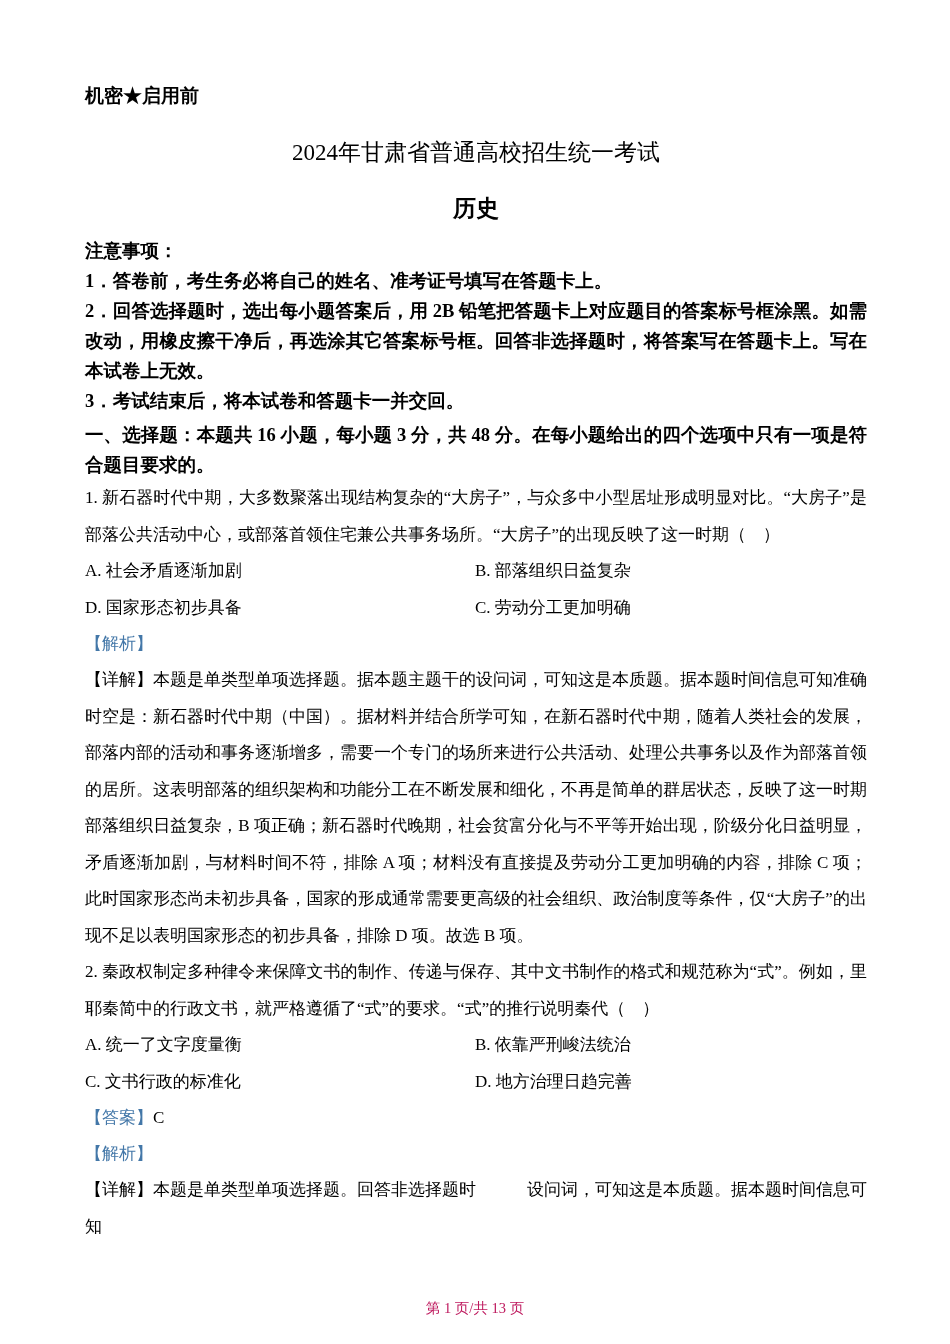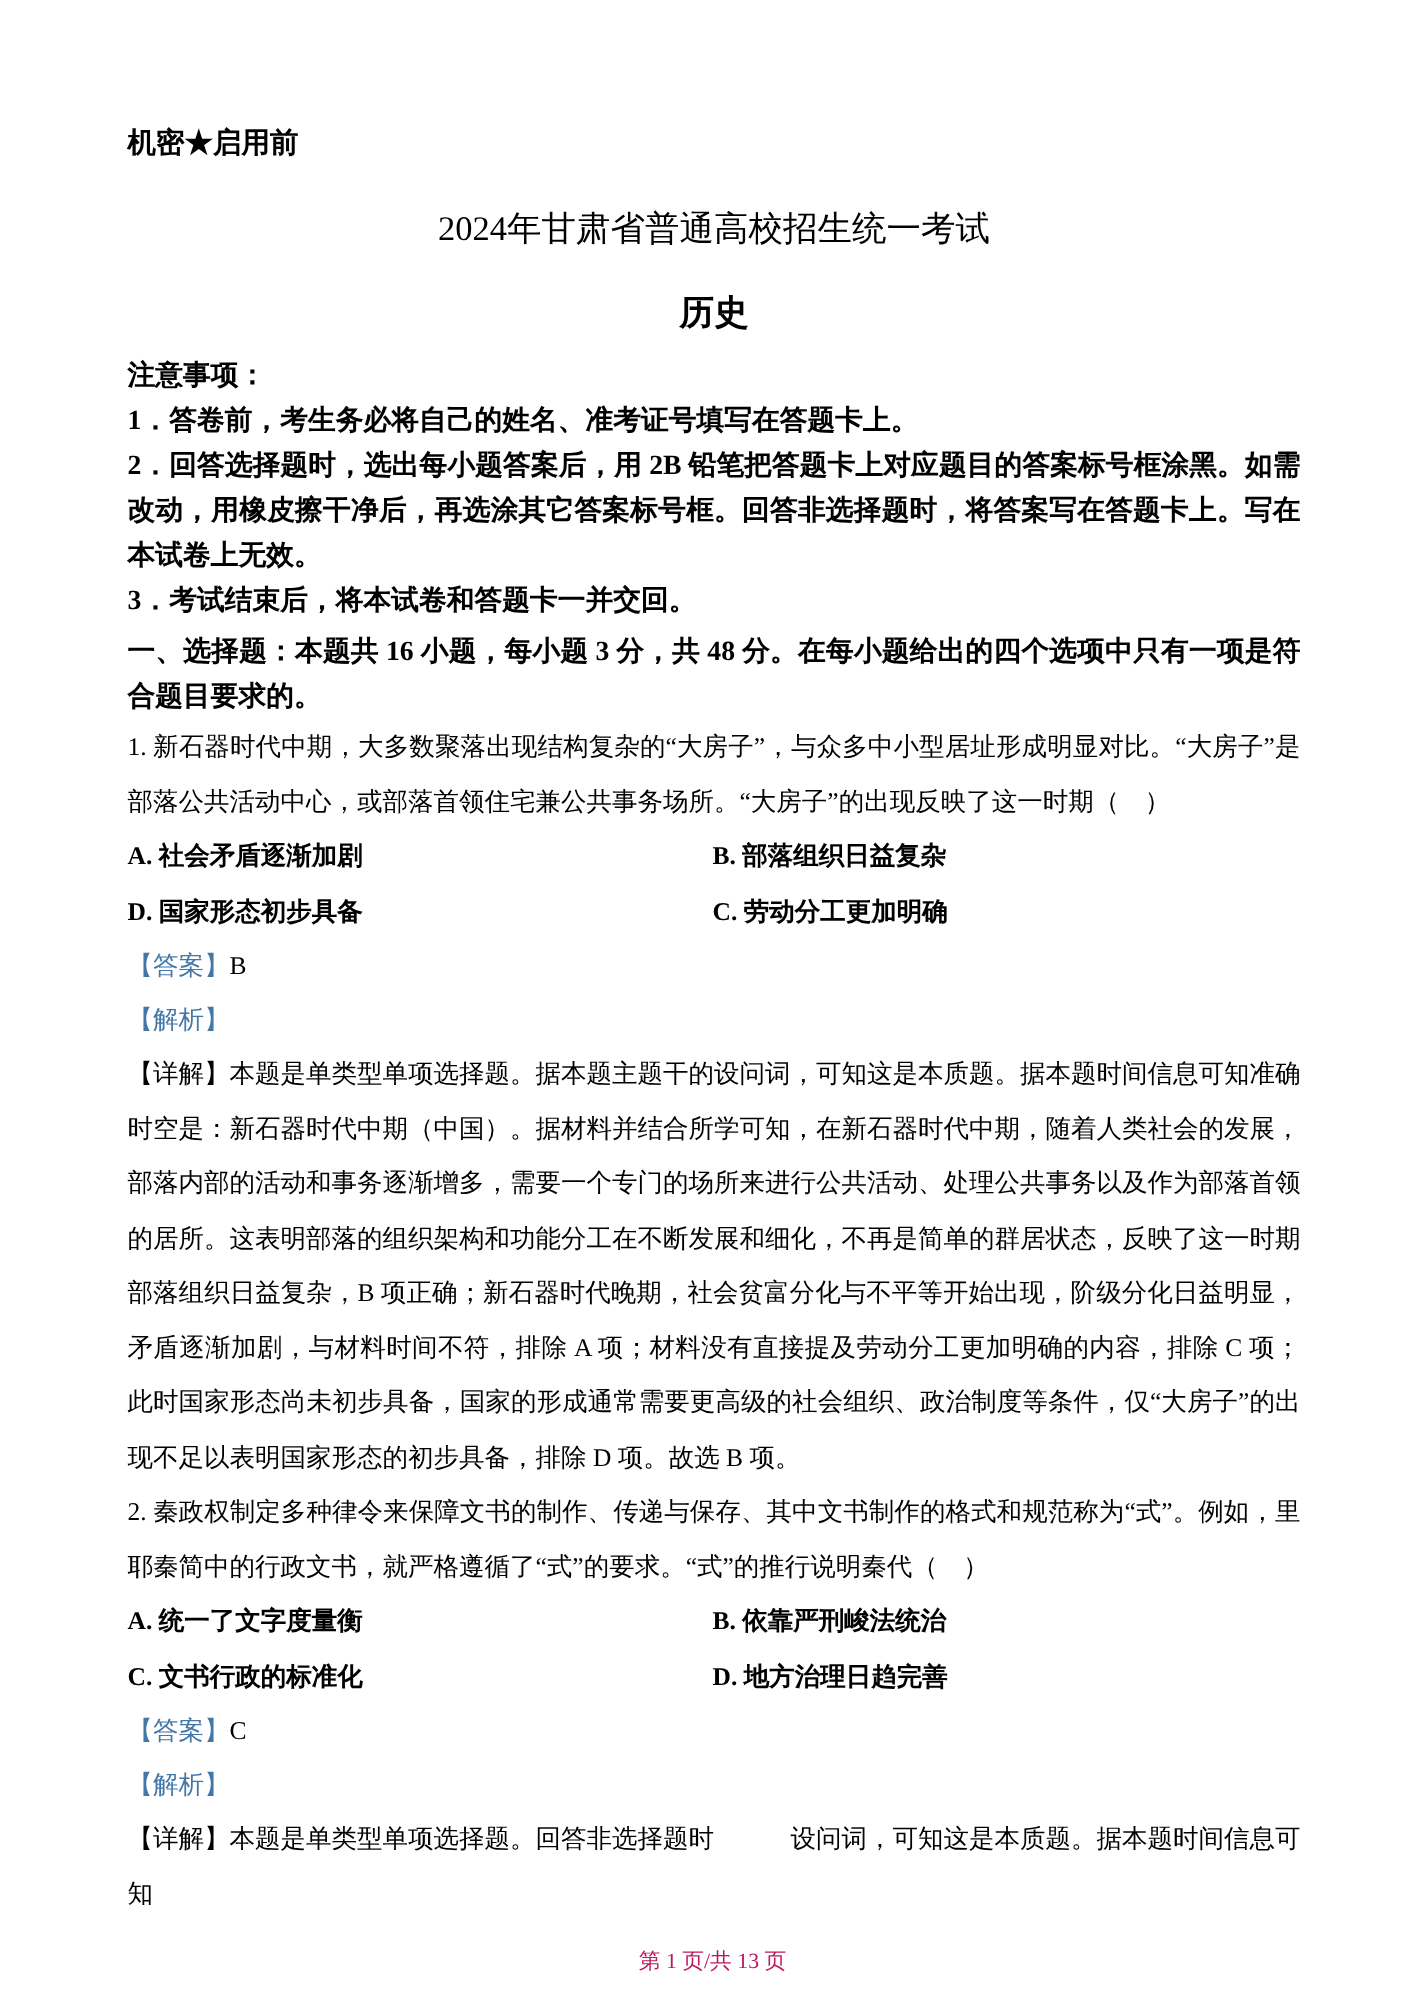--- a/index.html
+++ b/index.html
@@ -63,21 +63,20 @@
   }
   .question .stem {
     margin: 0;
     line-height: 36.5px;
     text-align: justify;
   }
   .options {
     display: grid;
     grid-template-columns: 390px 1fr;
     line-height: 36.5px;
-    font-weight: bold;
   }
   .option {
     white-space: nowrap;
   }
   .answer-line, .analysis-line {
     margin: 0;
     line-height: 36px;
   }
   .label-blue {
     color: #4377A8;
@@ -122,23 +121,20 @@
   <p class="section-heading">一、选择题：本题共 16 小题，每小题 3 分，共 48 分。在每小题给出的四个选项中只有一项是符合题目要求的。</p>
 
   <div class="question">
     <p class="stem">1. 新石器时代中期，大多数聚落出现结构复杂的“大房子”，与众多中小型居址形成明显对比。“大房子”是部落公共活动中心，或部落首领住宅兼公共事务场所。“大房子”的出现反映了这一时期（　）</p>
     <div class="options">
       <span class="option">A. 社会矛盾逐渐加剧</span>
       <span class="option">B. 部落组织日益复杂</span>
       <span class="option">D. 国家形态初步具备</span>
       <span class="option">C. 劳动分工更加明确</span>
     </div>
-    <p class="answer-line">
-      <span class="label-blue">【答案】</span><span class="answer-value">B</span>
-    </p>
     <p class="analysis-line">
       <span class="label-blue">【解析】</span>
     </p>
     <p class="detail">
       <span>【详解】</span><span>本题是单类型单项选择题。据本题主题干的设问词，可知这是本质题。据本题时间信息可知准确时空是：新石器时代中期（中国）。据材料并结合所学可知，在新石器时代中期，随着人类社会的发展，部落内部的活动和事务逐渐增多，需要一个专门的场所来进行公共活动、处理公共事务以及作为部落首领的居所。这表明部落的组织架构和功能分工在不断发展和细化，不再是简单的群居状态，反映了这一时期部落组织日益复杂，B 项正确；新石器时代晚期，社会贫富分化与不平等开始出现，阶级分化日益明显，矛盾逐渐加剧，与材料时间不符，排除 A 项；材料没有直接提及劳动分工更加明确的内容，排除 C 项；此时国家形态尚未初步具备，国家的形成通常需要更高级的社会组织、政治制度等条件，仅“大房子”的出现不足以表明国家形态的初步具备，排除 D 项。故选 B 项。</span>
     </p>
   </div>
 
   <div class="question">
     <p class="stem">2. 秦政权制定多种律令来保障文书的制作、传递与保存、其中文书制作的格式和规范称为“式”。例如，里耶秦简中的行政文书，就严格遵循了“式”的要求。“式”的推行说明秦代（　）</p>

